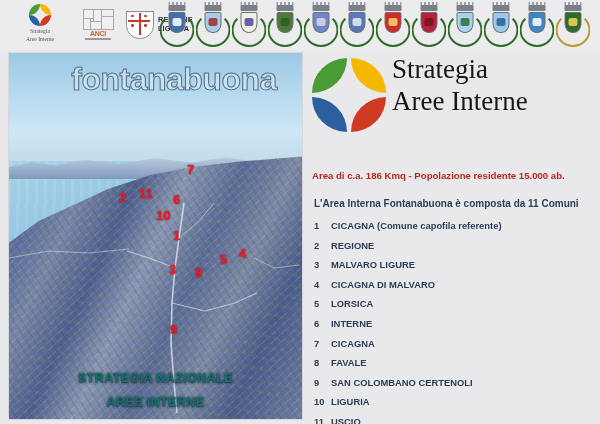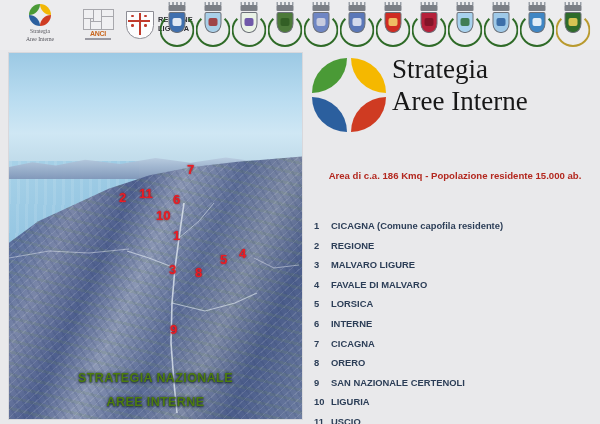--- a/index.html
+++ b/index.html
@@ -92,42 +92,42 @@
   .rivers{position:absolute;left:0;top:0;width:100%;height:100%;}
   .fbtitle{position:absolute;left:50px;top:8px;width:230px;text-align:center;
     font-family:"Liberation Sans",sans-serif;font-weight:bold;font-size:32px;
     letter-spacing:-.5px;color:transparent;
     -webkit-text-stroke:1.1px #5b7388;
     text-shadow:0 1px 0 #ffffff55;}
   .marker{position:absolute;color:#ec1c24;font-weight:bold;
      font-family:"Liberation Sans",sans-serif;font-size:13px;line-height:1;
      text-shadow:0 0 2px #7a0f13;}
   .capwrap{position:absolute;left:0;bottom:10px;width:100%;text-align:center;}
-  .cap1,.cap2{color:#4d7c0f;font-weight:bold;font-size:12.5px;letter-spacing:.4px;
+  .cap1,.cap2{color:#0f766e;font-weight:bold;font-size:12.5px;letter-spacing:.4px;
      text-shadow:0 1px 2px #20303f,0 0 3px #1b2733;}
   .cap2{margin-top:10px;}
 
   
   .right{position:absolute;left:308px;top:52px;width:292px;height:372px;}
   .brandrow{position:absolute;left:4px;top:4px;width:286px;height:84px;}
   .biglogo{position:absolute;left:0;top:2px;width:74px;height:74px;}
   .biglogo i{position:absolute;width:35px;height:35px;display:block;}
   .bl-g{left:0;top:0;background:#4a9a36;border-radius:100% 0 100% 0;}
   .bl-y{right:0;top:0;background:#f5b800;border-radius:0 100% 0 100%;}
   .bl-b{left:0;bottom:0;background:#2b5f9e;border-radius:0 100% 0 100%;}
   .bl-r{right:0;bottom:0;background:#cf3b22;border-radius:100% 0 100% 0;}
   .brandtext{position:absolute;left:80px;top:-2px;width:206px;
      font-family:"Liberation Serif",serif;color:#171717;}
   .brand1{font-size:27px;line-height:1.18;}
   .brand2{font-size:27px;line-height:1.18;}
 
   .maintitle{position:absolute;left:4px;top:94px;width:286px;text-align:center;
      color:#1f5fb4;font-weight:bold;font-size:17.2px;letter-spacing:-.15px;
      font-family:"Liberation Sans",sans-serif;}
-  .subtitle{position:absolute;left:4px;top:118px;width:286px;text-align:center;
+  .subtitle{position:absolute;left:4px;top:118px;width:286px;text-align:left;
      color:#b3281f;font-weight:bold;font-size:9.6px;
      font-family:"Liberation Sans",sans-serif;}
 
   .listtitle{position:absolute;left:6px;top:146px;width:284px;
      color:#2c3e57;font-weight:bold;font-size:10px;}
   .comuni{position:absolute;left:6px;top:168px;width:284px;}
   .crow{display:flex;align-items:baseline;height:19.6px;color:#2c3e57;
      font-weight:bold;font-size:9.4px;}
   .cnum{width:17px;flex:0 0 17px;}
 </style>
@@ -274,20 +274,21 @@
     <div class="ridge"></div>
     <div class="terrain"></div>
     <svg class="rivers" viewBox="0 0 293 366" preserveAspectRatio="none">
       <path d="M175 150 L170 185 L166 215 L163 250 L162 290 L165 330 L168 360" stroke="#e6eef5" stroke-width="1.6" fill="none" opacity=".75"></path>
       <path d="M166 215 L140 205 L118 198" stroke="#e6eef5" stroke-width="1.1" fill="none" opacity=".6"></path>
       <path d="M163 250 L196 258 L226 250 L248 240" stroke="#e6eef5" stroke-width="1.1" fill="none" opacity=".6"></path>
       <path d="M170 185 L190 168 L205 150" stroke="#e6eef5" stroke-width="1" fill="none" opacity=".55"></path>
       <path d="M0 205 L40 198 L80 200 L120 196" stroke="#f0f4f8" stroke-width="1" fill="none" opacity=".45"></path>
       <path d="M245 205 L265 215 L290 212" stroke="#f0f4f8" stroke-width="1" fill="none" opacity=".45"></path>
     </svg>
+    <div class="fbtitle">fontanabuona</div>
     <div id="markers">
         <div class="marker" style="left: 178px; top: 110px;">7</div>
         <div class="marker" style="left: 130px; top: 134px;">11</div>
         <div class="marker" style="left: 110px; top: 138px;">2</div>
         <div class="marker" style="left: 164px; top: 140px;">6</div>
         <div class="marker" style="left: 147px; top: 156px;">10</div>
         <div class="marker" style="left: 164px; top: 176px;">1</div>
         <div class="marker" style="left: 230px; top: 194px;">4</div>
         <div class="marker" style="left: 211px; top: 200px;">5</div>
         <div class="marker" style="left: 160px; top: 210px;">3</div>
@@ -309,57 +310,58 @@
         <i class="bl-b"></i>
         <i class="bl-r"></i>
       </div>
       <div class="brandtext">
         <div class="brand1">Strategia</div>
         <div class="brand2">Aree Interne</div>
       </div>
     </div>
 
     <div class="subtitle">Area di c.a. 186 Kmq - Popolazione residente 15.000 ab.</div>
+    <div class="listtitle">L'Area Interna Fontanabuona è composta da 11 Comuni</div>
 
     <div class="comuni" id="comuni">
         <div class="crow">
           <span class="cnum">1</span>
-          <span>CICAGNA (Comune capofila residente)</span>
+          <span>CICAGNA (Comune capofila referente)</span>
         </div>
         <div class="crow">
           <span class="cnum">2</span>
           <span>REGIONE</span>
         </div>
         <div class="crow">
           <span class="cnum">3</span>
           <span>MALVARO LIGURE</span>
         </div>
         <div class="crow">
           <span class="cnum">4</span>
-          <span>FAVALE DI MALVARO</span>
+          <span>CICAGNA DI MALVARO</span>
         </div>
         <div class="crow">
           <span class="cnum">5</span>
           <span>LORSICA</span>
         </div>
         <div class="crow">
           <span class="cnum">6</span>
           <span>INTERNE</span>
         </div>
         <div class="crow">
           <span class="cnum">7</span>
           <span>CICAGNA</span>
         </div>
         <div class="crow">
           <span class="cnum">8</span>
-          <span>ORERO</span>
+          <span>FAVALE</span>
         </div>
         <div class="crow">
           <span class="cnum">9</span>
-          <span>SAN NAZIONALE CERTENOLI</span>
+          <span>SAN COLOMBANO CERTENOLI</span>
         </div>
         <div class="crow">
           <span class="cnum">10</span>
           <span>LIGURIA</span>
         </div>
         <div class="crow">
           <span class="cnum">11</span>
           <span>USCIO</span>
         </div>
       </div>

